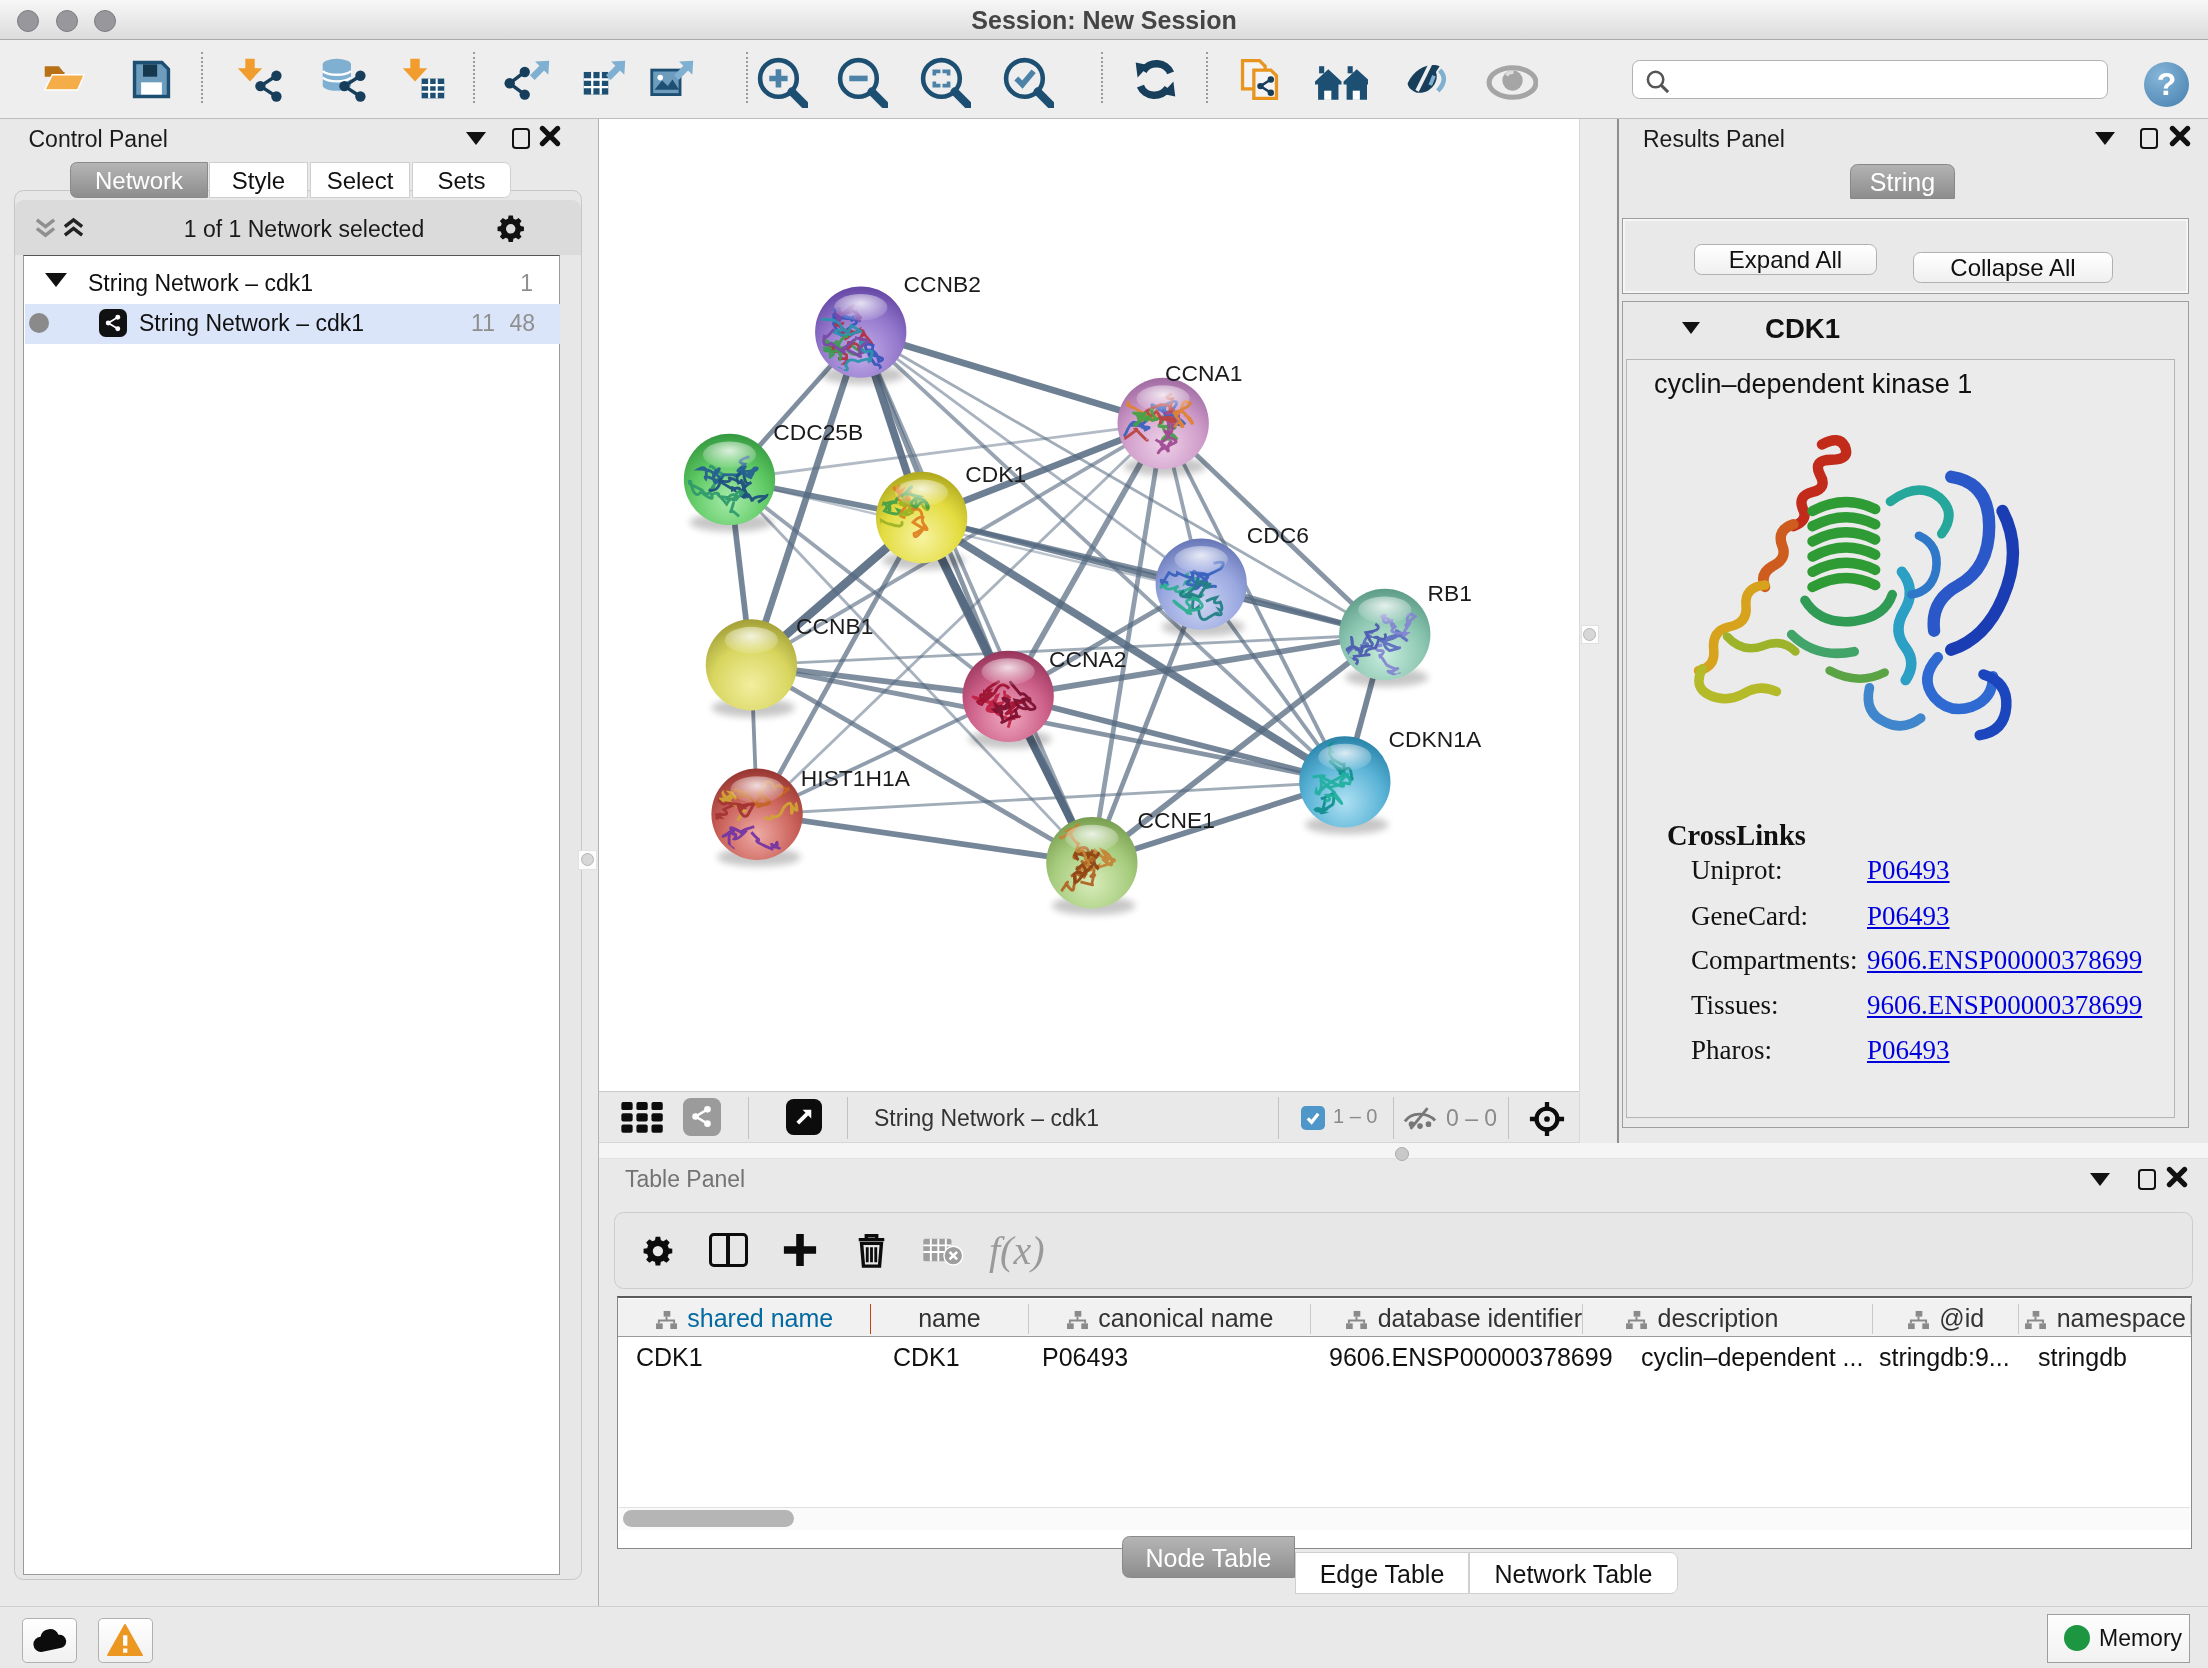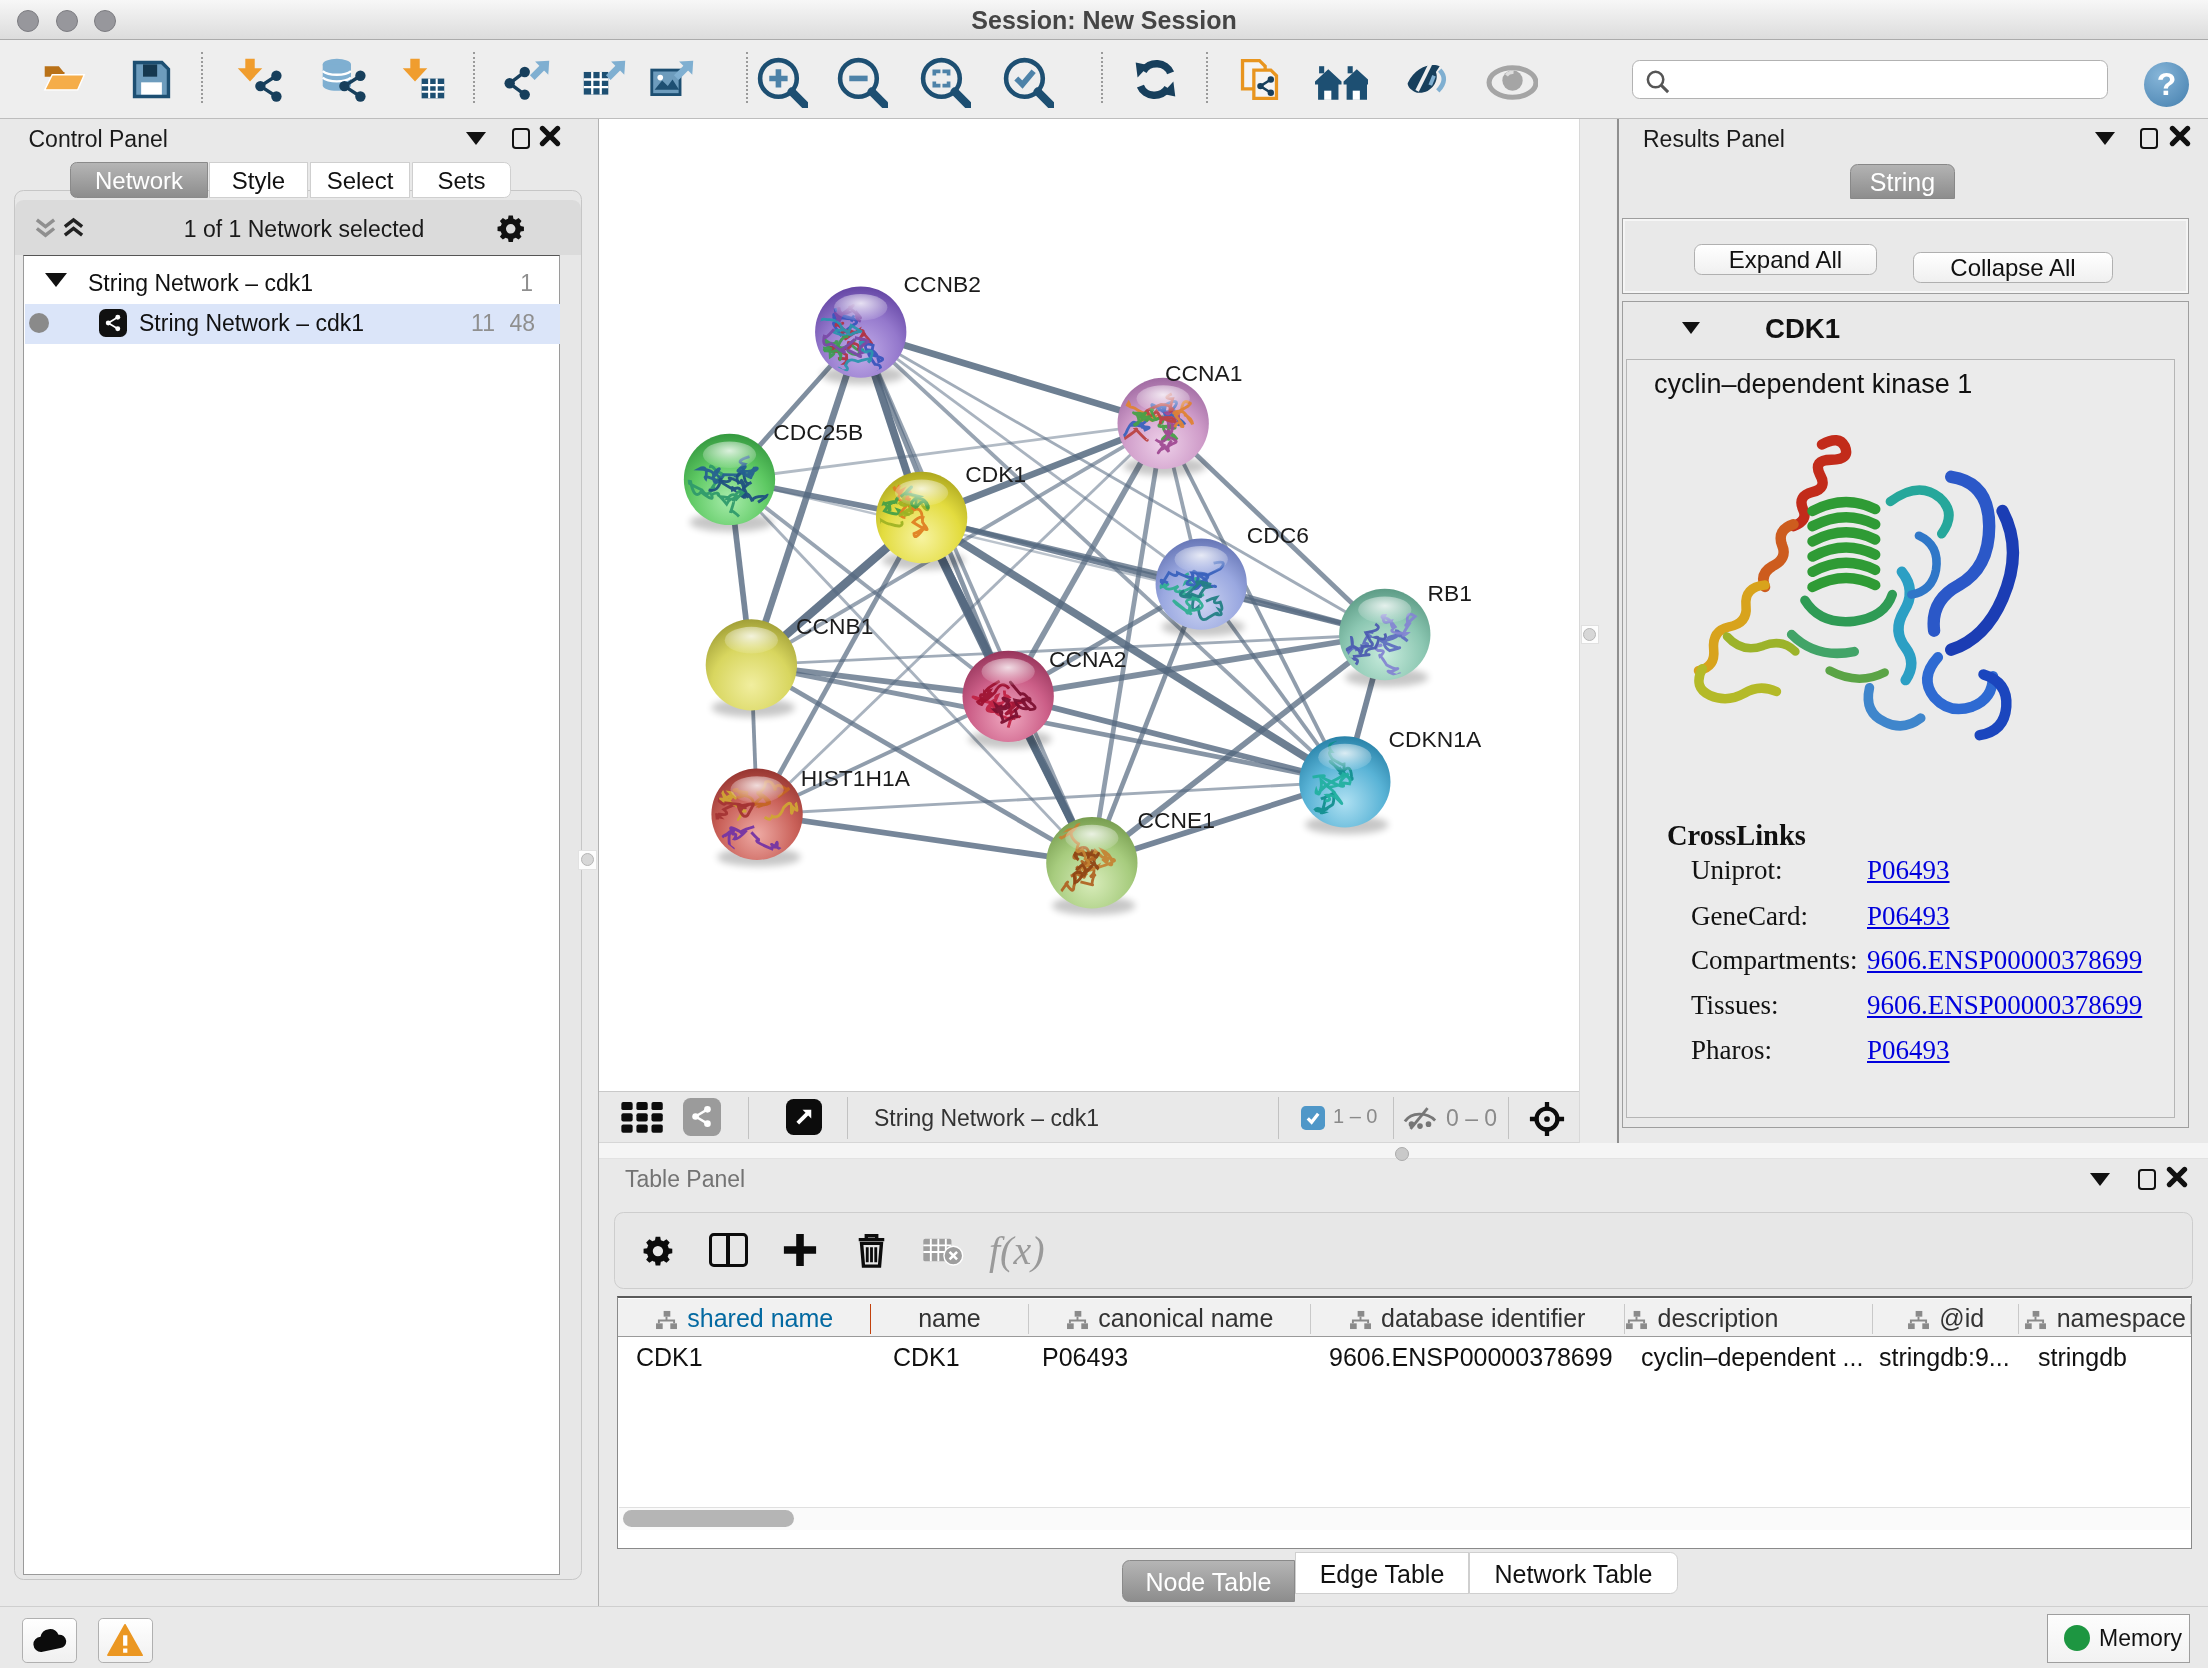--- a/index.html
+++ b/index.html
@@ -630,21 +630,21 @@
       </svg>shared name</div>
 <div class="abs" style="left:272px;top:144px;width:158px;height:30px;border-right:1px solid #c9c9c9;text-align:center;font-size:25px;color:#333;white-space:nowrap;overflow:hidden">name</div>
 <div class="abs" style="left:430px;top:144px;width:282px;height:30px;border-right:1px solid #c9c9c9;text-align:center;font-size:25px;color:#333;white-space:nowrap;overflow:hidden"><svg style="display:inline-block;vertical-align:-2.9px;margin-right:9.5px" width="23" height="20" viewBox="0 0 24 21">
         <g fill="#8a8a8a">
           <rect x="9" y="1" width="7" height="6"></rect>
           <rect x="1" y="14" width="7" height="6"></rect>
           <rect x="16" y="14" width="7" height="6"></rect>
           <path d="M12 7 v4 M4 14 v-3 h16 v3" stroke="#8a8a8a" stroke-width="2" fill="none"></path>
         </g>
       </svg>canonical name</div>
-<div class="abs" style="left:711px;top:144px;width:315px;height:30px;border-right:1px solid #c9c9c9;text-align:center;font-size:25px;color:#333;white-space:nowrap;overflow:hidden"><svg style="display:inline-block;vertical-align:-2.9px;margin-right:9.5px" width="23" height="20" viewBox="0 0 24 21">
+<div class="abs" style="left:711px;top:144px;width:273px;height:30px;border-right:1px solid #c9c9c9;text-align:right;font-size:25px;color:#333;white-space:nowrap;overflow:hidden"><svg style="display:inline-block;vertical-align:-2.9px;margin-right:9.5px" width="23" height="20" viewBox="0 0 24 21">
         <g fill="#8a8a8a">
           <rect x="9" y="1" width="7" height="6"></rect>
           <rect x="1" y="14" width="7" height="6"></rect>
           <rect x="16" y="14" width="7" height="6"></rect>
           <path d="M12 7 v4 M4 14 v-3 h16 v3" stroke="#8a8a8a" stroke-width="2" fill="none"></path>
         </g>
       </svg>database identifier</div>
 <div class="abs" style="left:1026px;top:144px;width:248px;height:30px;border-right:1px solid #c9c9c9;text-align:left;font-size:25px;color:#333;white-space:nowrap;overflow:hidden"><svg style="display:inline-block;vertical-align:-2.9px;margin-right:9.5px" width="23" height="20" viewBox="0 0 24 21">
         <g fill="#8a8a8a">
           <rect x="9" y="1" width="7" height="6"></rect>
@@ -671,21 +671,21 @@
       </svg>namespace</div>
 <div class="abs" style="left:37px;top:183px;font-size:25px;color:#111;white-space:nowrap">CDK1</div>
 <div class="abs" style="left:294px;top:183px;font-size:25px;color:#111;white-space:nowrap">CDK1</div>
 <div class="abs" style="left:443px;top:183px;font-size:25px;color:#111;white-space:nowrap">P06493</div>
 <div class="abs" style="left:730px;top:183px;font-size:25px;color:#111;white-space:nowrap">9606.ENSP00000378699</div>
 <div class="abs" style="left:1042px;top:183px;font-size:25px;color:#111;white-space:nowrap">cyclin–dependent ...</div>
 <div class="abs" style="left:1280px;top:183px;font-size:25px;color:#111;white-space:nowrap">stringdb:9...</div>
 <div class="abs" style="left:1439px;top:183px;font-size:25px;color:#111;white-space:nowrap">stringdb</div>
 <div class="abs" style="left:20px;top:347px;width:1571px;height:23px;background:#fafafa;border-top:1px solid #e0e0e0"></div>
 <div class="abs" style="left:24px;top:350px;width:171px;height:17px;background:#b5b5b5;border-radius:8.6px"></div>
-<div class="abs tab seltab" style="left:523px;top:400px;width:173px;height:42px;line-height:42px;font-size:25px;border-radius:7.6px 0 0 7.6px">Node Table</div>
+<div class="abs tab seltab" style="left:523px;top:376px;width:173px;height:42px;line-height:42px;font-size:25px;border-radius:7.6px 0 0 7.6px">Node Table</div>
 <div class="abs tab" style="left:696px;top:392px;width:174px;height:42px;line-height:42px;font-size:25px">Edge Table</div>
 <div class="abs tab" style="left:870px;top:392px;width:209px;height:42px;line-height:42px;font-size:25px;border-radius:0 7.6px 7.6px 0">Network Table</div>
 </div>
 <div class="abs" style="left:0;top:1606px;width:2208px;height:62px;background:#e9e9e9;border-top:1.9px solid #cfcfcf">
 <div class="abs btn" style="left:22px;top:10.5px;width:55px;height:45px;border-radius:4.8px"></div>
 <svg class="abs" style="left:32px;top:22px" width="36" height="24" viewBox="0 0 38 25">
       <path d="M10 24 a8 8 0 0 1 -1-16 a10 10 0 0 1 19-2 a7 7 0 0 1 2 14z" fill="#0c0c0c"></path>
     </svg>
 <div class="abs btn" style="left:98px;top:10.5px;width:55px;height:45px;border-radius:4.8px"></div>
 <svg class="abs" style="left:107px;top:16px" width="36" height="34" viewBox="0 0 38 36">

